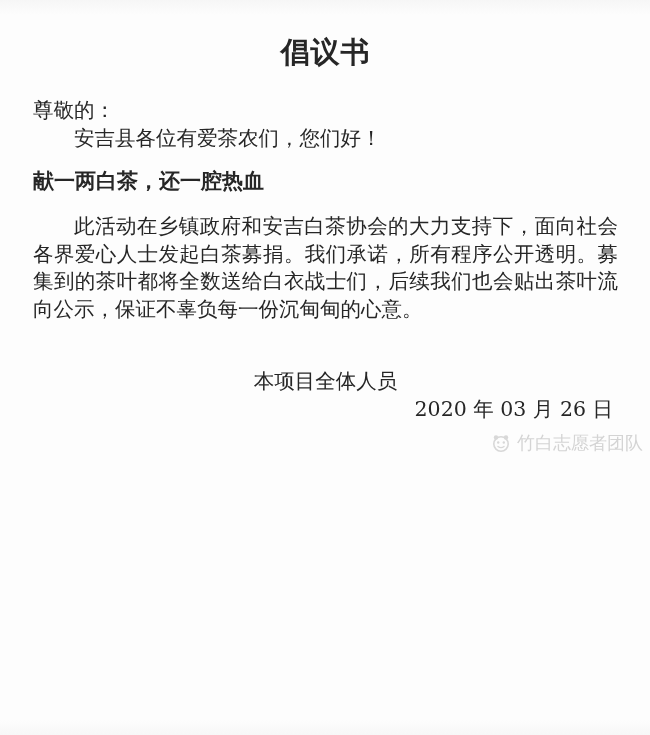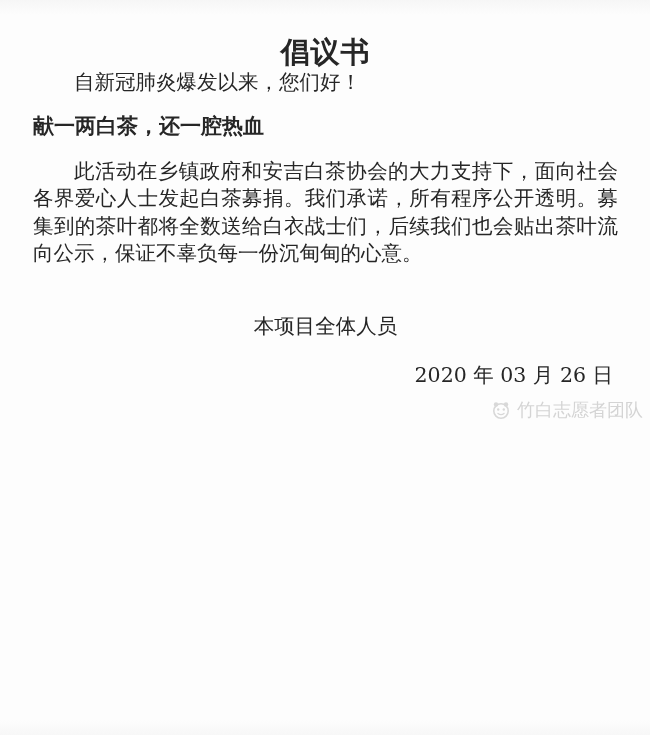--- a/index.html
+++ b/index.html
@@ -38,21 +38,20 @@
     font-family: "DejaVu Sans", "Liberation Sans", sans-serif;
     font-weight: bold;
     font-size: 21px;
     line-height: 27px;
   }
   .signature-row {
     margin-top: 45px;
     text-align: center;
   }
   .date-row {
-    margin-top: 22px;
     text-align: right;
     padding-right: 5px;
   }
   .watermark-row {
     margin-top: 9px;
     margin-right: -25px;
     display: flex;
     justify-content: flex-end;
     align-items: center;
     gap: 5px;
@@ -64,22 +63,23 @@
   .watermark-icon { display: inline-block; width: 22px; height: 22px; }
   .watermark-icon svg { display: block; }
 </style>
 </head>
 <body>
 
 <div class="page">
 
   <h1 class="doc-title">倡议书</h1>
 
+  <div class="salutation">尊敬的：</div>
 
-  <div class="greeting">自新冠肺炎爆发以来，您们好！</div>
+  <div class="greeting">安吉县各位有爱茶农们，您们好！</div>
 
 
 
   <div class="slogan">
     <div>献一两白茶，还一腔热血</div>
   </div>
 
   <p class="para">此活动在乡镇政府和安吉白茶协会的大力支持下，面向社会各界爱心人士发起白茶募捐。我们承诺，所有程序公开透明。募集到的茶叶都将全数送给白衣战士们，后续我们也会贴出茶叶流向公示，保证不辜负每一份沉甸甸的心意。</p>
 
   <div class="signature-row">本项目全体人员</div>

